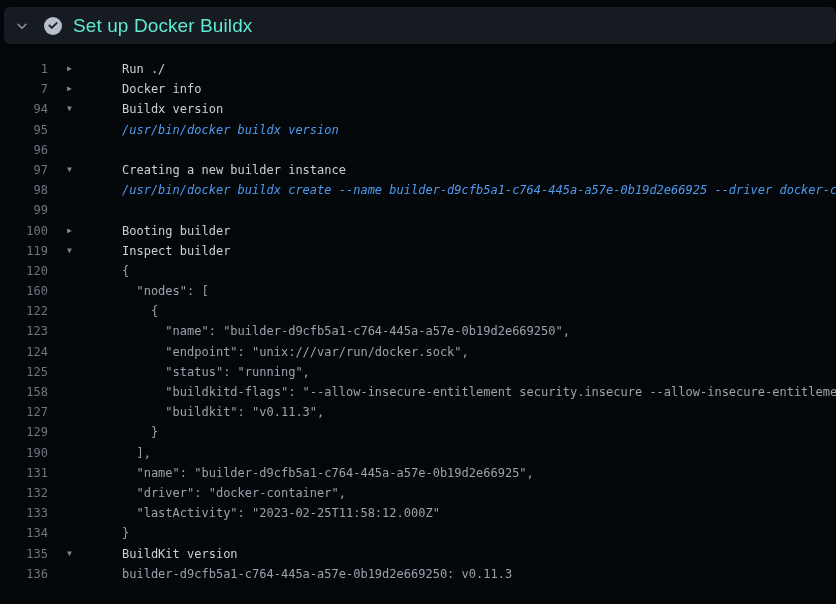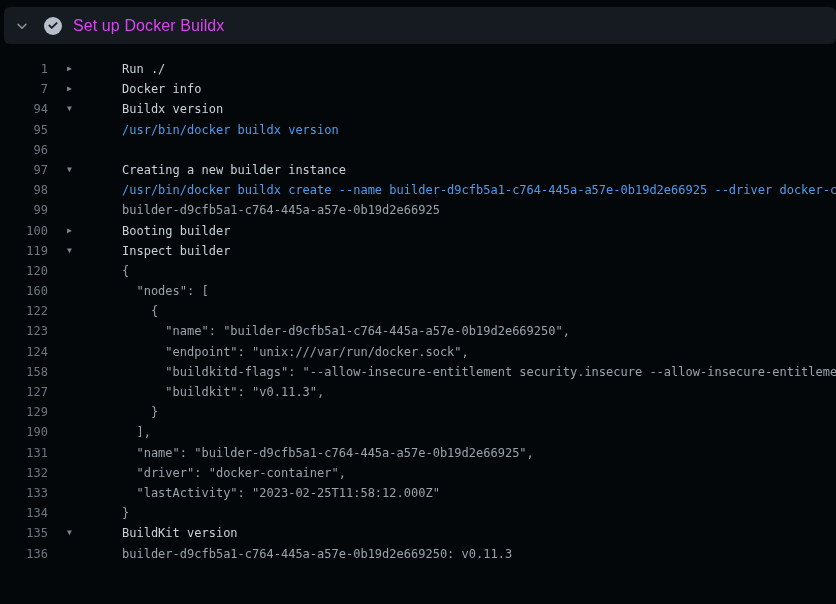--- a/index.html
+++ b/index.html
@@ -44,23 +44,23 @@
     width: 18px;
     height: 18px;
     margin-left: 14px;
     display: flex;
     align-items: center;
     justify-content: center;
     flex: none;
   }
   .step-title {
     margin-left: 11px;
-    font-size: 16px;
+    font-size: 19px;
     font-weight: 500;
-    color: #d946ef;
+    color: #5eead4;
     letter-spacing: 0.1px;
     white-space: nowrap;
   }
   
   .log {
     position: absolute;
     left: 0;
     top: 44px;
     width: 836px;
     height: 560px;
@@ -93,21 +93,21 @@
     display: inline-block;
   }
   .row .txt {
     flex: none;
     white-space: pre;
     padding-left: 43px;
   }
   .row.group .txt   { color: #c8d1d9; }
   .row.group        { cursor: pointer; }
   .row.text .txt    { color: #99a3ad; }
-  .row.command .txt { color: #4f9bef; }
+  .row.command .txt { color: #4f9bef; font-style: italic; }
 </style>
 </head>
 <body>
 
 <div class="stage">
 
   <div class="step-header">
     <span class="chev">
       <svg width="14" height="14" viewBox="0 0 16 16" fill="none">
         <path d="M3.5 6 L8 10.5 L12.5 6" stroke="#8b949e" stroke-width="1.8" stroke-linecap="round" stroke-linejoin="round"></path>
@@ -124,28 +124,29 @@
 
   <div class="log">
     <div id="log-lines">
         <div class="row group"><span class="num">1</span><span class="gutter">▶</span><span class="txt">Run ./</span></div>
         <div class="row group"><span class="num">7</span><span class="gutter">▶</span><span class="txt">Docker info</span></div>
         <div class="row group"><span class="num">94</span><span class="gutter">▼</span><span class="txt">Buildx version</span></div>
         <div class="row command"><span class="num">95</span><span class="gutter"></span><span class="txt">/usr/bin/docker buildx version</span></div>
         <div class="row text"><span class="num">96</span><span class="gutter"></span></div>
         <div class="row group"><span class="num">97</span><span class="gutter">▼</span><span class="txt">Creating a new builder instance</span></div>
         <div class="row command"><span class="num">98</span><span class="gutter"></span><span class="txt">/usr/bin/docker buildx create --name builder-d9cfb5a1-c764-445a-a57e-0b19d2e66925 --driver docker-container</span></div>
-        <div class="row text"><span class="num">99</span><span class="gutter"></span><span class="txt">builder-d9cfb5a1-c764-445a-a57e-0b19d2e66925</span></div>
+        <div class="row text"><span class="num">99</span><span class="gutter"></span></div>
         <div class="row group"><span class="num">100</span><span class="gutter">▶</span><span class="txt">Booting builder</span></div>
         <div class="row group"><span class="num">119</span><span class="gutter">▼</span><span class="txt">Inspect builder</span></div>
         <div class="row text"><span class="num">120</span><span class="gutter"></span><span class="txt">{</span></div>
         <div class="row text"><span class="num">160</span><span class="gutter"></span><span class="txt">  "nodes": [</span></div>
         <div class="row text"><span class="num">122</span><span class="gutter"></span><span class="txt">    {</span></div>
         <div class="row text"><span class="num">123</span><span class="gutter"></span><span class="txt">      "name": "builder-d9cfb5a1-c764-445a-a57e-0b19d2e669250",</span></div>
         <div class="row text"><span class="num">124</span><span class="gutter"></span><span class="txt">      "endpoint": "unix:///var/run/docker.sock",</span></div>
+        <div class="row text"><span class="num">125</span><span class="gutter"></span><span class="txt">      "status": "running",</span></div>
         <div class="row text"><span class="num">158</span><span class="gutter"></span><span class="txt">      "buildkitd-flags": "--allow-insecure-entitlement security.insecure --allow-insecure-entitlement network.host",</span></div>
         <div class="row text"><span class="num">127</span><span class="gutter"></span><span class="txt">      "buildkit": "v0.11.3",</span></div>
         <div class="row text"><span class="num">129</span><span class="gutter"></span><span class="txt">    }</span></div>
         <div class="row text"><span class="num">190</span><span class="gutter"></span><span class="txt">  ],</span></div>
         <div class="row text"><span class="num">131</span><span class="gutter"></span><span class="txt">  "name": "builder-d9cfb5a1-c764-445a-a57e-0b19d2e66925",</span></div>
         <div class="row text"><span class="num">132</span><span class="gutter"></span><span class="txt">  "driver": "docker-container",</span></div>
         <div class="row text"><span class="num">133</span><span class="gutter"></span><span class="txt">  "lastActivity": "2023-02-25T11:58:12.000Z"</span></div>
         <div class="row text"><span class="num">134</span><span class="gutter"></span><span class="txt">}</span></div>
         <div class="row group"><span class="num">135</span><span class="gutter">▼</span><span class="txt">BuildKit version</span></div>
         <div class="row text"><span class="num">136</span><span class="gutter"></span><span class="txt">builder-d9cfb5a1-c764-445a-a57e-0b19d2e669250: v0.11.3</span></div>

